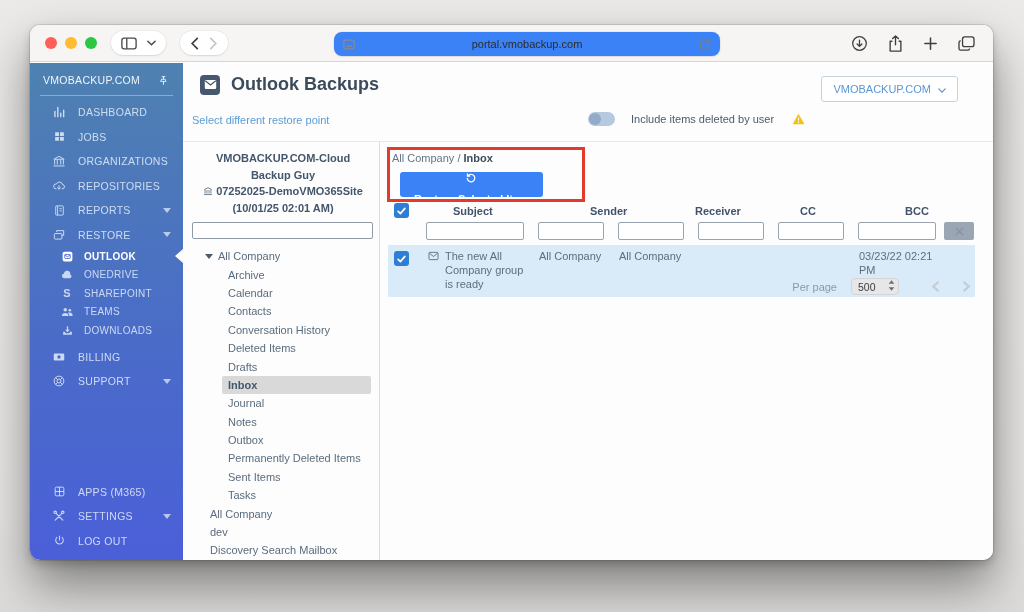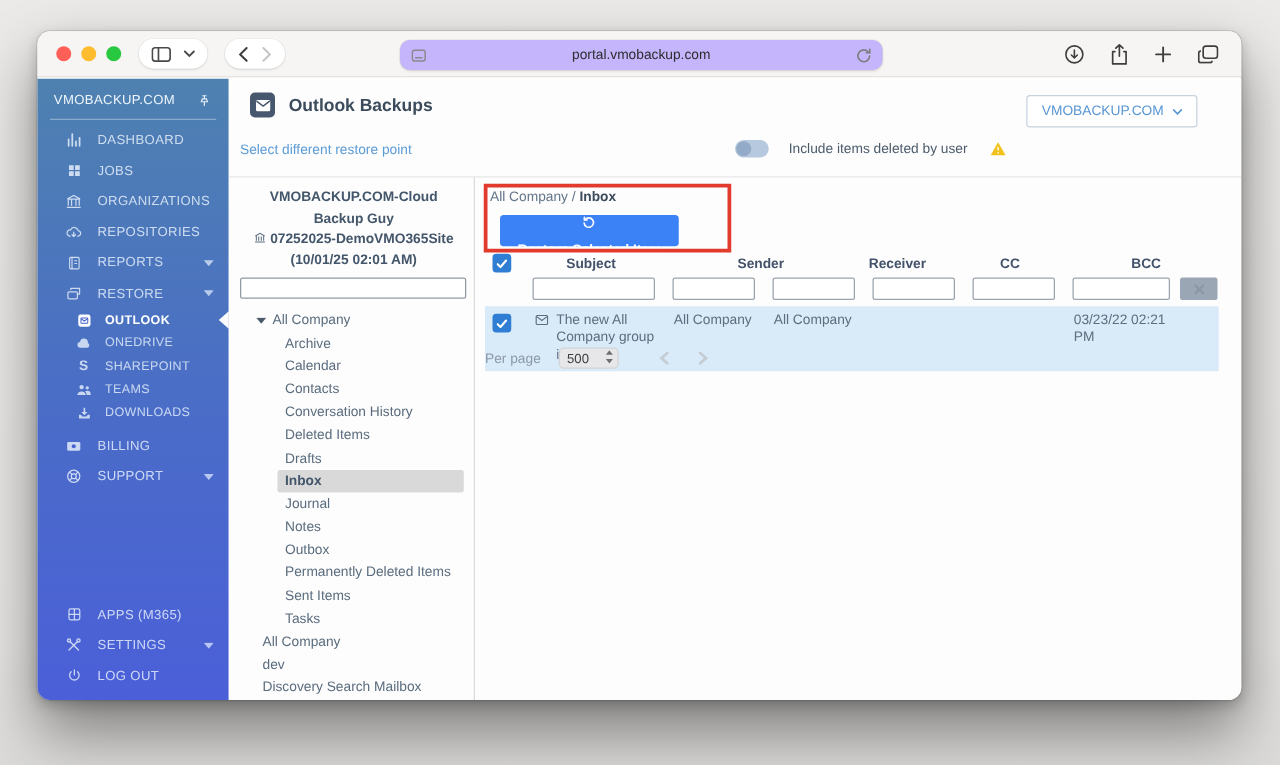--- a/index.html
+++ b/index.html
@@ -15,21 +15,21 @@
   .toolbar { position:absolute; top:0; left:0; right:0; height:37px; background:#f6f5f3;
              border-bottom:1px solid #d6d5d3; border-radius:10px 10px 0 0; display:flex; align-items:center; }
   .lights { display:flex; gap:8px; margin-left:15px; }
   .light { width:12px; height:12px; border-radius:50%; }
   .light.red { background:#ff5f57; } .light.yellow { background:#febc2e; } .light.green { background:#28c840; }
   .tb-pill { background:#fff; border-radius:14px; height:24px; display:flex; align-items:center; gap:10px;
              padding:0 10px; margin-left:14px; box-shadow:0 0 0 .5px rgba(0,0,0,.07), 0 1px 2px rgba(0,0,0,.09); color:#4a4a4a; }
   .tb-ic { display:inline-flex; align-items:center; justify-content:center; }
   .tb-ic svg { display:block; }
   .fwd { color:#c7c6c4; }
-  .urlbar { position:absolute; left:290px; top:7px; width:386px; height:24px; background:#c4b5fd; border-radius:8px;
+  .urlbar { position:absolute; left:304px; top:7px; width:386px; height:24px; background:#3b82f6; border-radius:8px;
             box-shadow:0 0 0 .5px rgba(0,0,0,.08), 0 1px 2px rgba(0,0,0,.07); display:flex; align-items:center; padding:0 9px; }
   .urlbar .url { flex:1; text-align:center; font-size:11px; color:#2c2c2c; }
   .tb-right { position:absolute; right:18px; top:0; height:37px; display:flex; align-items:center; gap:20px; color:#3e3e3e; }
 
   
   .appbody { position:absolute; top:38px; left:0; right:0; bottom:0; display:flex; }
 
   
   .sidebar { width:153px; flex:0 0 153px; background:linear-gradient(180deg,#4e81b0 0%, #4a6cc8 55%, #4b5fd8 100%);
              border-radius:0 0 0 10px; color:#d9e6f6; display:flex; flex-direction:column; font-size:10.5px; letter-spacing:.3px; }
@@ -47,21 +47,21 @@
   .nav-gap { height:5px; }
   .footer-group { margin-top:auto; padding-bottom:7px; }
   .ic { display:inline-flex; width:14px; justify-content:center; }
   .ic svg { display:block; }
   .s-letter { font-weight:bold; font-size:11px; width:14px; text-align:center; }
 
   
   .main { flex:1; background:#fdfdfd; border-radius:0 0 10px 0; position:relative; overflow:hidden; }
   .title-row { position:absolute; top:11px; left:17px; display:flex; align-items:center; gap:11px; }
   .title-icon { width:20px; height:20px; border-radius:4px; background:#47586e; display:flex; align-items:center; justify-content:center; }
-  .page-title { font-size:14px; color:#3b4b5b;text-align:right; }
+  .page-title { font-size:18px; color:#3b4b5b;text-align:right; }
   .org-btn { position:absolute; top:13px; right:35px; height:26px; border:1px solid #c6d2de; border-radius:3px;
              background:#fff; color:#5a97d4; font-size:11px; display:flex; align-items:center; gap:7px; padding:0 11px; }
   .restore-link { position:absolute; top:51px; left:9px; font-size:11px; color:#5b9cd6; cursor:pointer; }
   .toggle-group { position:absolute; top:49px; left:405px; display:flex; align-items:center; gap:16px; font-size:11px; color:#4c5b6b; }
   .toggle { width:27px; height:14px; border-radius:8px; background:#b7c9de; position:relative; }
   .toggle .knob { position:absolute; left:1px; top:1px; width:12px; height:12px; border-radius:50%; background:#93aac8; }
   .warn { display:inline-flex; margin-left:2px; }
   .divider-h { position:absolute; top:78px; left:0; right:0; height:1px; background:#e8e8e8; }
 
   .panes { position:absolute; top:79px; left:0; right:0; bottom:0; display:flex; }
@@ -95,21 +95,21 @@
   .cb { width:15px; height:15px; border-radius:3px; background:#2f7ed3; display:flex; align-items:center; justify-content:center; margin-left:6px; }
   .filter-row { margin-top:4px; align-items:center; }
   .filter-row input { height:18px; border:1px solid #9aa4ae; border-radius:2px; width:calc(100% - 14px); margin-left:8px; font-size:11px; padding:0 3px; background:#fff; }
   .clear-btn { width:30px; height:18px; background:#9aa6b3; border:none; border-radius:2px; color:#8591a0;
                display:flex; align-items:center; justify-content:center; margin-left:2px; }
   .data-row { margin-top:5px; background:#d9eaf8; padding:5px 0 6px 0; border-radius:1px; align-items:start; }
   .data-row .cb { margin-top:1px; }
   .subj { display:flex; gap:6px; padding-left:10px; line-height:1.25; }
   .subj .env { margin-top:1px; color:#5d6e80; flex:0 0 auto; }
   .cellpad { padding-left:9px; line-height:1.25; }
-  .pager { position:absolute; left:8px; top:136px; width:587px; display:flex; align-items:center; justify-content:flex-start;
+  .pager { position:absolute; left:8px; top:136px; width:587px; display:flex; align-items:center; justify-content:flex-end;
            gap:14px; color:#8c99a7; font-size:11px; }
   .pp-select { width:48px; height:17px; background:#e7e7e9; border:1px solid #d4d4d6; border-radius:4px; display:flex;
                align-items:center; justify-content:space-between; padding:0 3px 0 6px; color:#3c3c3c; font-size:10.5px; cursor:default; }
   .pg-btn { display:inline-flex; color:#c5ccd3; background:none; border:none; padding:0 4px; cursor:pointer; }
   .pg-btn.first { margin-left:14px; }
 </style>
 </head>
 <body>
 
 <div class="stage">

